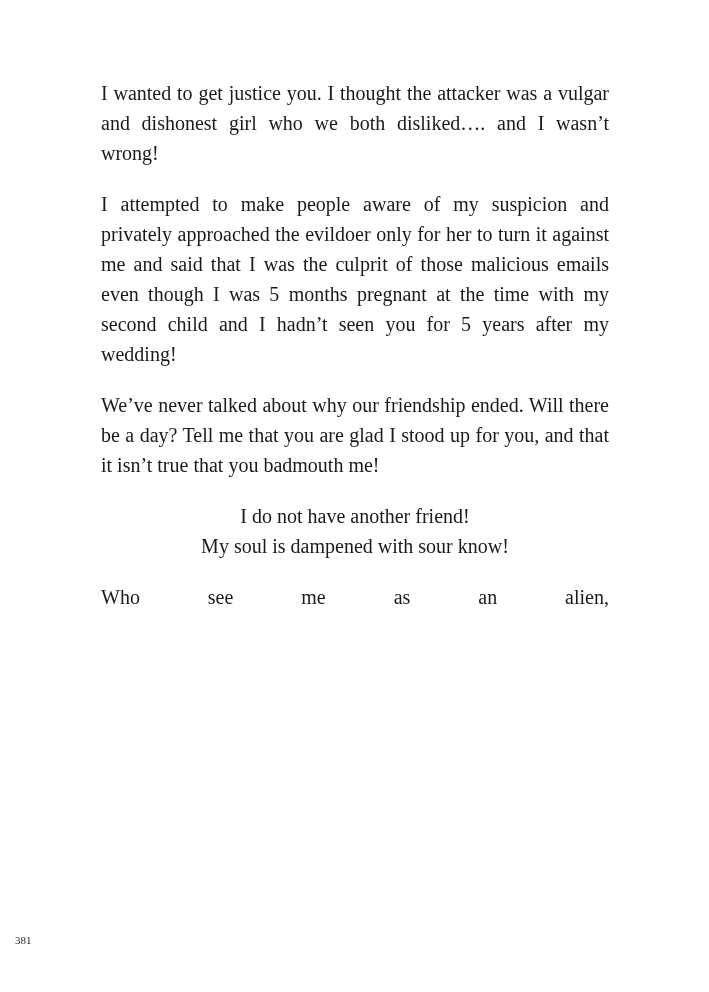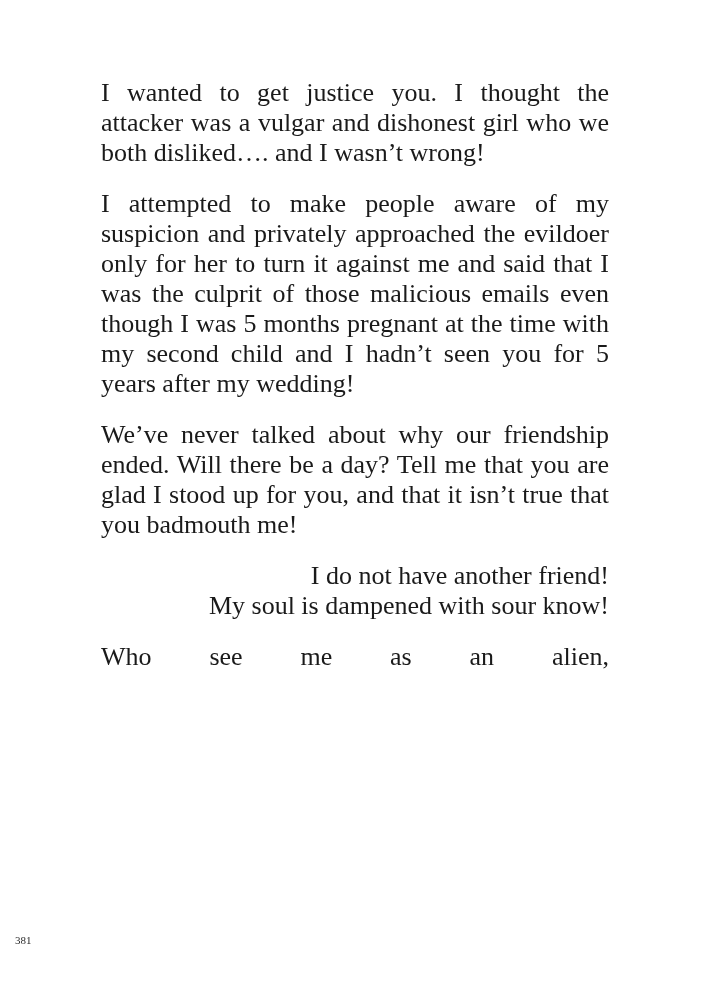--- a/index.html
+++ b/index.html
@@ -18,35 +18,35 @@
   .page {
     position: absolute;
     left: 0;
     top: 0;
     width: 709px;
     height: 992px;
     box-sizing: border-box;
     padding: 78px 100px 0 101px;
   }
   .body-text {
-    font-size: 26px;
+    font-size: 20px;
     line-height: 30px;
   }
   p.para {
     margin: 0 0 21px 0;
     text-align: justify;
     text-justify: inter-word;
     -webkit-hyphens: none;
     hyphens: none;
   }
   .verse {
     margin: 0 0 21px 0;
   }
   .verse .line {
-    text-align: right;
+    text-align: center;
     white-space: pre-wrap;
   }
   .verse .line.stretch {
     text-align: justify;
     text-align-last: justify;
   }
   .folio {
     position: absolute;
     left: 0;
     right: 0;

